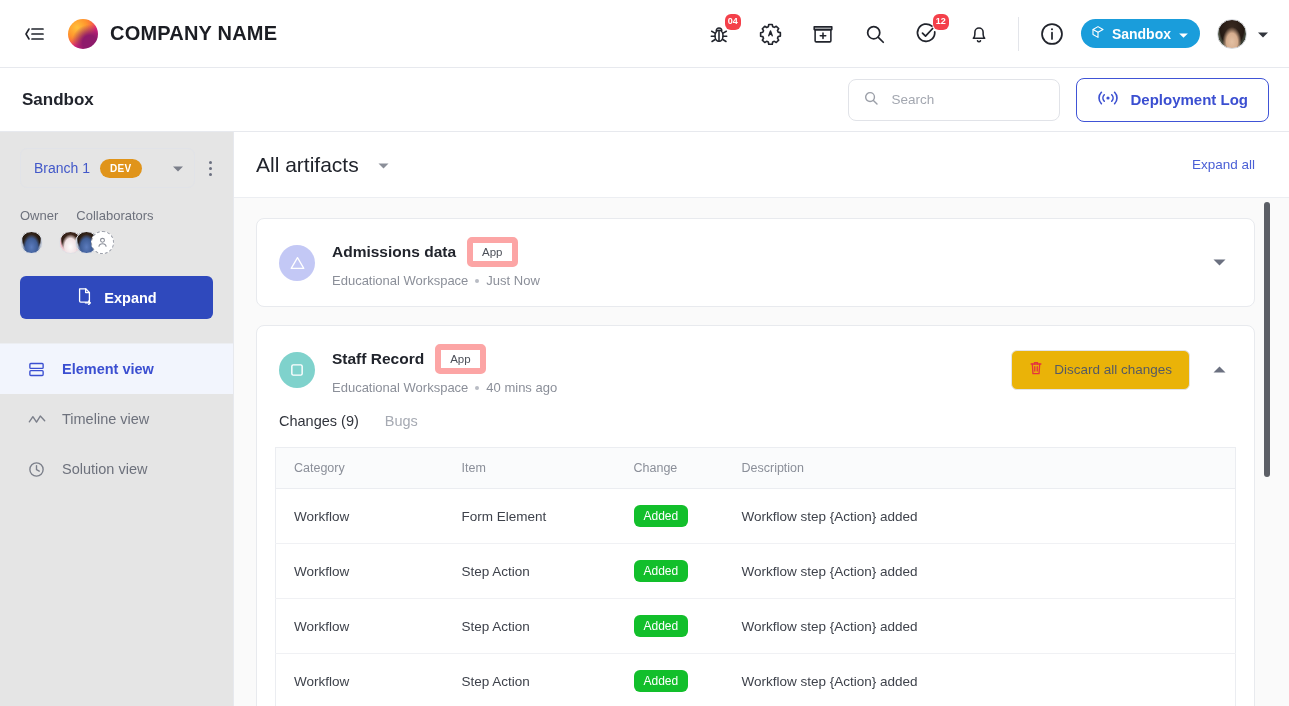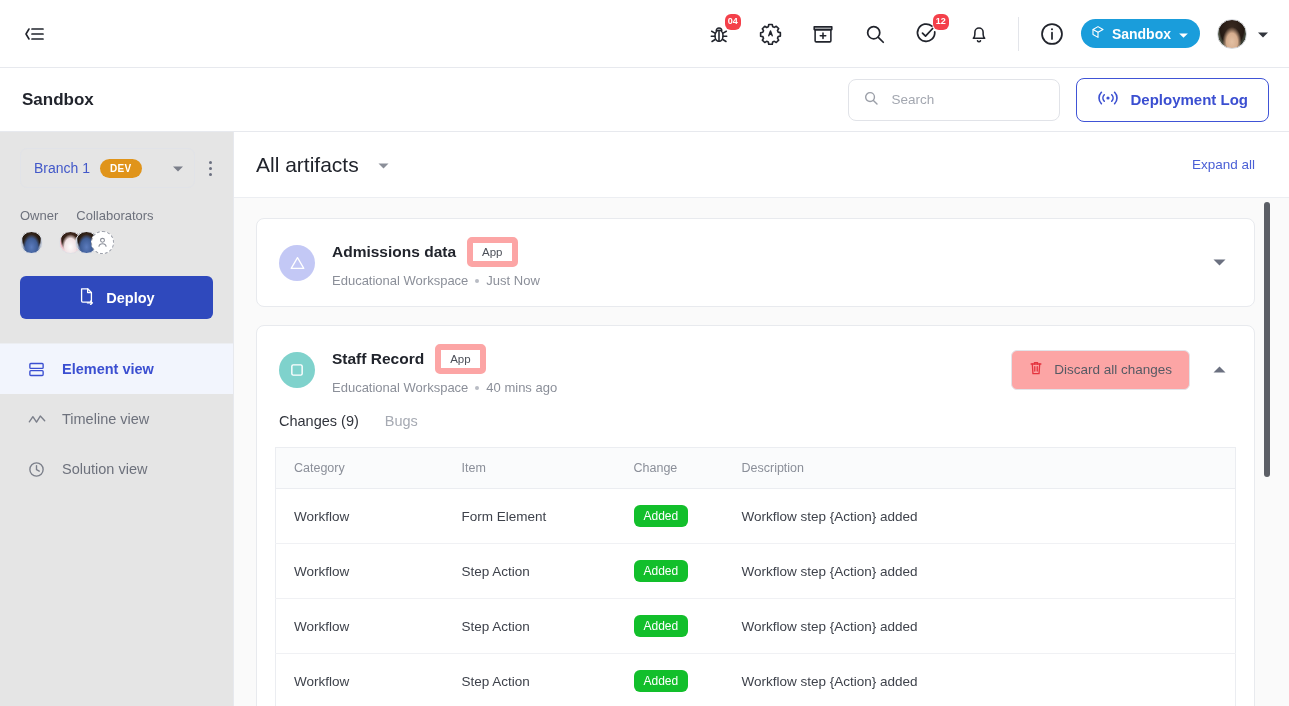--- a/index.html
+++ b/index.html
@@ -212,21 +212,21 @@
   .art-title-row { display: flex; align-items: center; gap: 11px; }
   .art-title { font-size: 15.5px; font-weight: 700; color: #21242c; }
   .app-badge {
     border: 6px solid #fca5a5; border-radius: 5px;
     font-size: 11.5px; color: #4c5059; padding: 3px 9px;
   }
   .art-sub { font-size: 13px; color: #8b8f99; display:flex; align-items:center; gap:7px; }
   .dot-sep { width: 4px; height: 4px; border-radius: 50%; background: #b9bcc4; display:inline-block; }
   .card-head-spacer { flex: 1; }
   .discard-btn {
-    border: 1px solid #e2e4e9; border-radius: 6px; background: #fca5a5;
+    border: 1px solid #e2e4e9; border-radius: 6px; background: #eab308;
     height: 40px; display: flex; align-items: center; gap: 11px;
     padding: 0 17px; font-size: 13.5px; color: #565a64; cursor: pointer;
     font-family: "Liberation Sans", sans-serif;
   }
   .chev-btn { width: 34px; display:flex; align-items:center; justify-content:center; cursor:pointer; margin-left: 12px; }
 
   .tabs-row { display: flex; gap: 26px; padding: 0 22px 14px 22px; }
   .tab { font-size: 14.5px; cursor: pointer; color: #a6aab3; }
   .tab.active { color: #31343c; }
 
@@ -269,20 +269,24 @@
 <div class="topbar">
   <div class="collapse-icon">
     <svg width="22" height="18" viewBox="0 0 22 18" fill="none">
       <path d="M6 4 L3 9 L6 14" stroke="#21242c" stroke-width="1.6" stroke-linecap="round" stroke-linejoin="round"></path>
       <line x1="9" y1="4" x2="20" y2="4" stroke="#21242c" stroke-width="1.7" stroke-linecap="round"></line>
       <line x1="9" y1="9" x2="20" y2="9" stroke="#21242c" stroke-width="1.7" stroke-linecap="round"></line>
       <line x1="9" y1="14" x2="20" y2="14" stroke="#21242c" stroke-width="1.7" stroke-linecap="round"></line>
     </svg>
   </div>
 
+  <div class="brand">
+    <div class="logo-ball"></div>
+    <div class="brand-name">COMPANY NAME</div>
+  </div>
 
   <div class="topbar-spacer"></div>
 
   <div class="icon-row">
     <div class="icon-btn">
       <svg width="22" height="22" viewBox="0 0 24 24" fill="none" stroke="#21242c" stroke-width="1.7" stroke-linecap="round">
         <ellipse cx="12" cy="14" rx="4.4" ry="6"></ellipse>
         <path d="M9 8.4c0-1.7 1.3-3 3-3s3 1.3 3 3"></path>
         <line x1="7.6" y1="11" x2="4" y2="9"></line>
         <line x1="7.6" y1="14.5" x2="3.6" y2="14.5"></line>
@@ -437,21 +441,21 @@
     </div>
 
     <button class="deploy-btn">
       <span>
         <svg width="17" height="18" viewBox="0 0 20 22" fill="none" stroke="#fff" stroke-width="1.6" stroke-linecap="round" stroke-linejoin="round">
           <path d="M4 2.2h7.4L16 6.8V17a1.4 1.4 0 0 1-1.4 1.4H5.4A1.4 1.4 0 0 1 4 17z"></path>
           <path d="M11.4 2.2v4.6H16"></path>
           <path d="M11 19.4h6M15 17.2l2.2 2.2-2.2 2.2"></path>
         </svg>
       </span>
-      <span>Deploy</span>
+      <span>Expand</span>
     </button>
 
     <div class="nav-list">
       <div class="nav-item active">
         <span class="nav-ico">
           <svg width="17" height="17" viewBox="0 0 20 20" fill="none" stroke="currentColor" stroke-width="1.6">
             <rect x="2.2" y="3" width="15.6" height="5.6" rx="1.1"></rect>
             <rect x="2.2" y="11.4" width="15.6" height="5.6" rx="1.1"></rect>
           </svg>
         </span>

